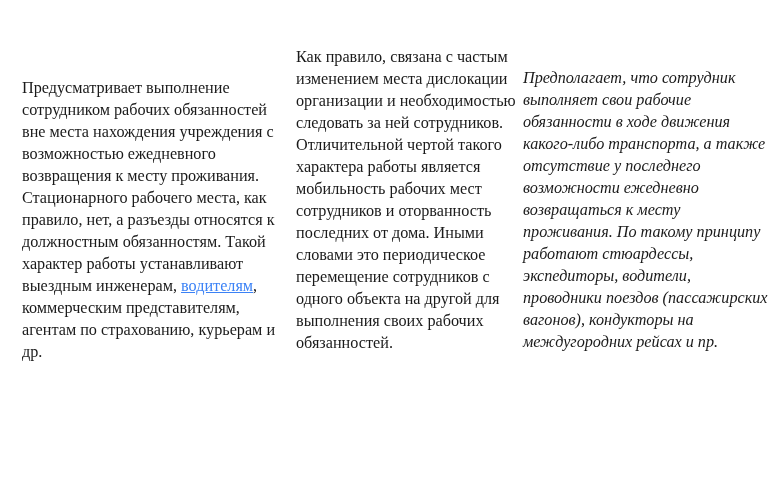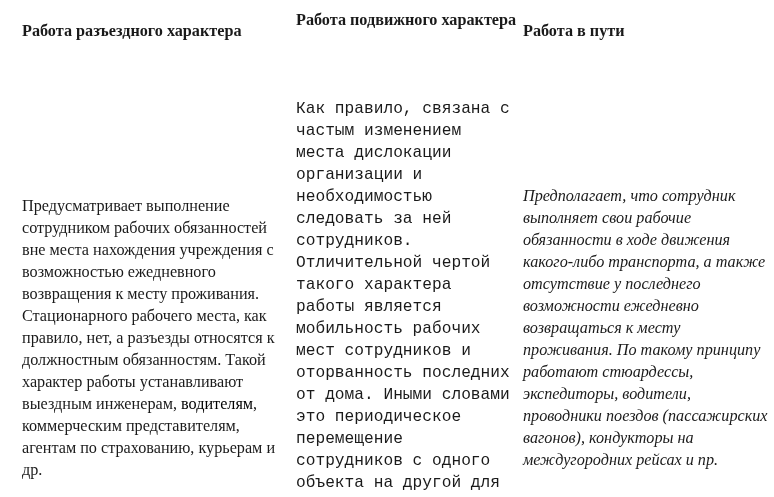--- a/index.html
+++ b/index.html
@@ -37,46 +37,42 @@
     vertical-align: top;
   }
   .h1 { padding-left: 22px !important; padding-top: 20px !important; }
   .h2 { padding-left: 1px !important; padding-top: 9px !important; }
   .h3 { padding-left: 2px !important; padding-top: 20px !important; }
   .body-row td {
     vertical-align: middle;
     height: 400px;
   }
   .b1 { padding-left: 22px !important; padding-right: 4px !important; }
-  .b2 { padding-left: 1px !important; padding-right: 4px !important; font-family: Liberation Mono, monospace; }
+  .b2 { padding-left: 1px !important; padding-right: 4px !important; }
   .b3 { padding-left: 2px !important; padding-right: 4px !important; }
   .cell-text { display: block; }
   .b1 .cell-text { padding-top: 40px; }
   .b2 .cell-text { padding-top: 0px; }
   .b3 .cell-text { padding-top: 20px; font-style: italic; }
   .link {
-    color: #000000;
+    text-decoration: underline;
+    color: #3b82f6;
     cursor: pointer;
   }
 </style>
 </head>
 <body>
 
 <table class="doc-table">
   <colgroup>
     <col class="col1">
     <col class="col2">
     <col class="col3">
   </colgroup>
   <tbody>
-      <tr class="header-row">
-    <th class="h1">Работа разъездного характера</th>
-    <th class="h2">Работа подвижного характера</th>
-    <th class="h3">Работа в пути</th>
-  </tr>
   <tr class="body-row">
     <td class="b1">
       <span class="cell-text"><span>Предусматривает выполнение сотрудником рабочих обязанностей вне места нахождения учреждения с возможностью ежедневного возвращения к месту проживания. Стационарного рабочего места, как правило, нет, а разъезды относятся к должностным обязанностям. Такой характер работы устанавливают выездным инженерам, </span><a class="link">водителям</a><span>, коммерческим представителям, агентам по страхованию, курьерам и др.</span></span>
     </td>
     <td class="b2">
       <span class="cell-text">Как правило, связана с частым изменением места дислокации организации и необходимостью следовать за ней сотрудников. Отличительной чертой такого характера работы является мобильность рабочих мест сотрудников и оторванность последних от дома. Иными словами это периодическое перемещение сотрудников с одного объекта на другой для выполнения своих рабочих обязанностей.</span>
     </td>
     <td class="b3">
       <span class="cell-text">Предполагает, что сотрудник выполняет свои рабочие обязанности в ходе движения какого-либо транспорта, а также отсутствие у последнего возможности ежедневно возвращаться к месту проживания. По такому принципу  работают стюардессы, экспедиторы, водители, проводники поездов (пассажирских вагонов), кондукторы на междугородних рейсах и пр.</span>
     </td>

